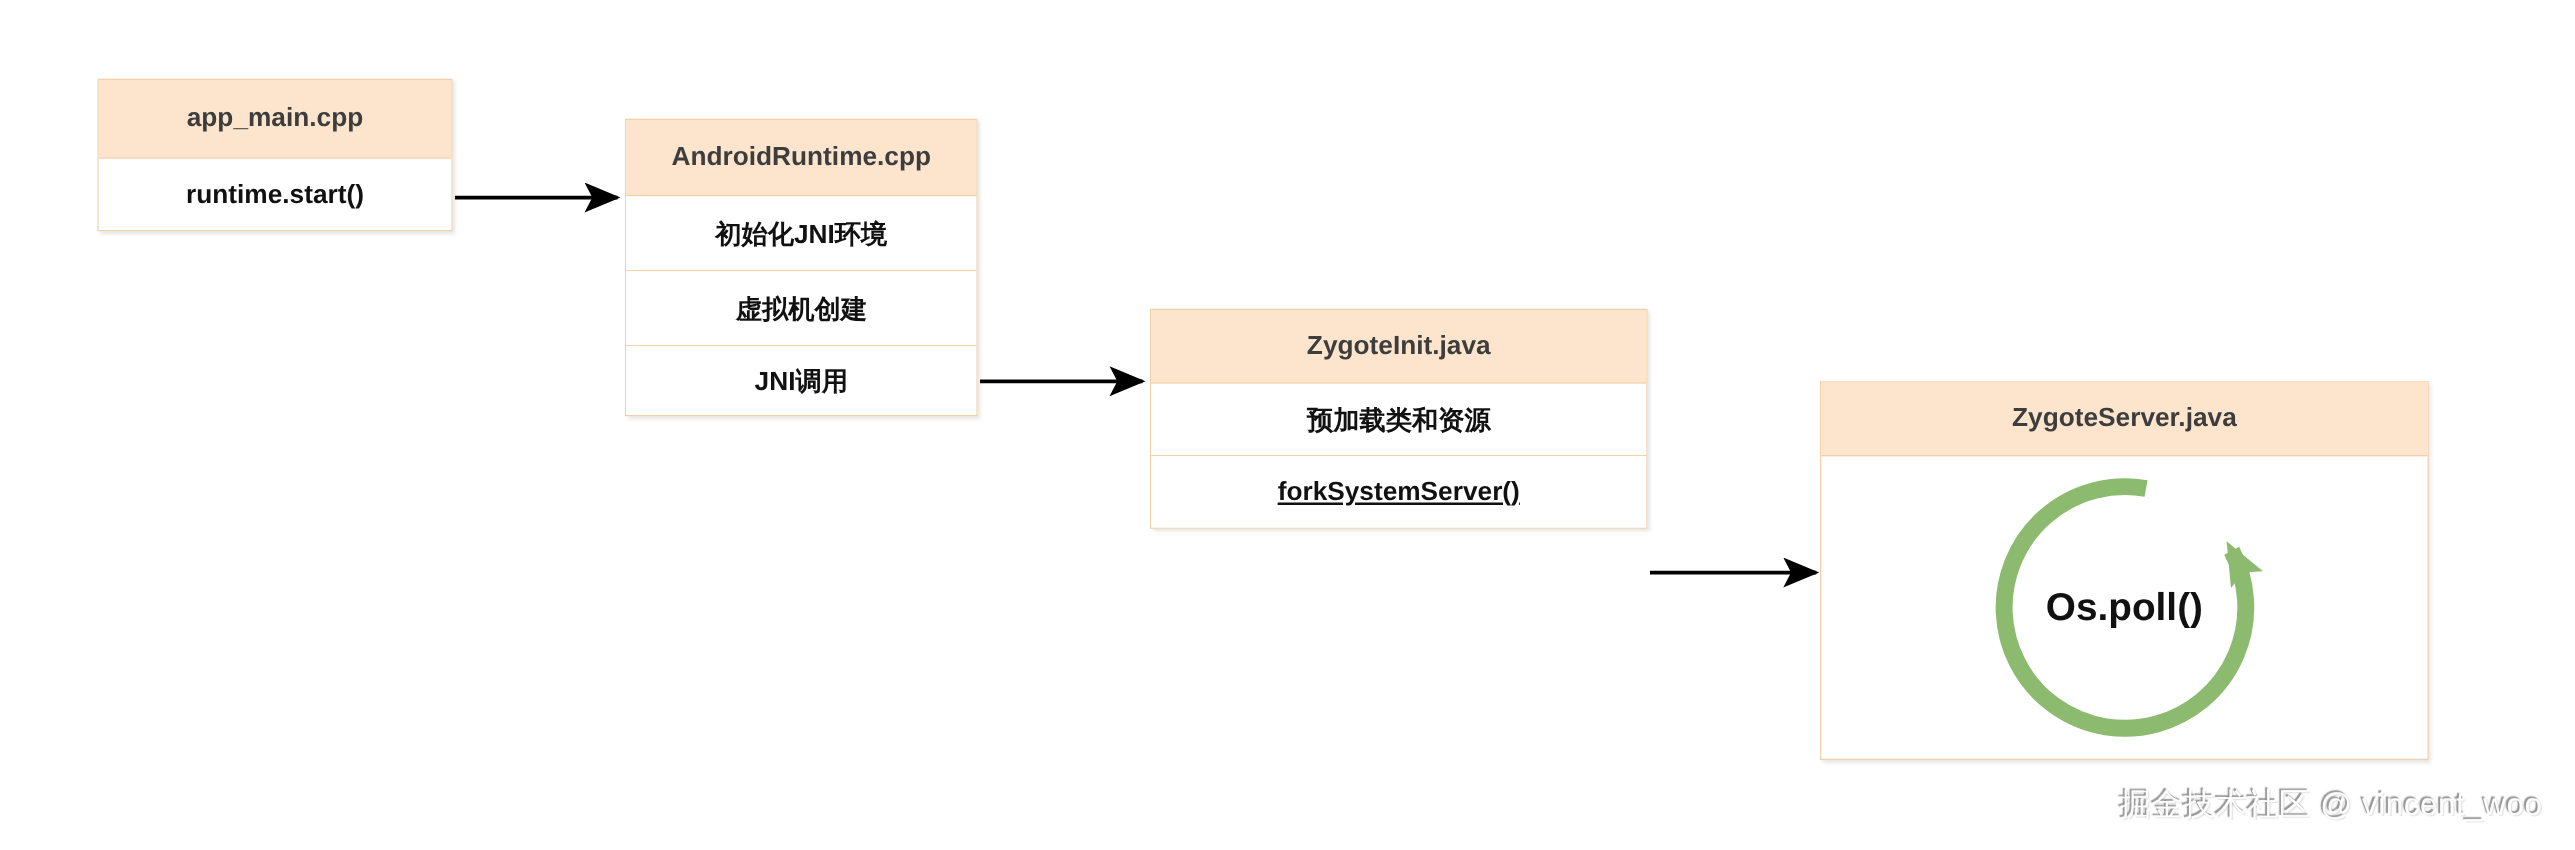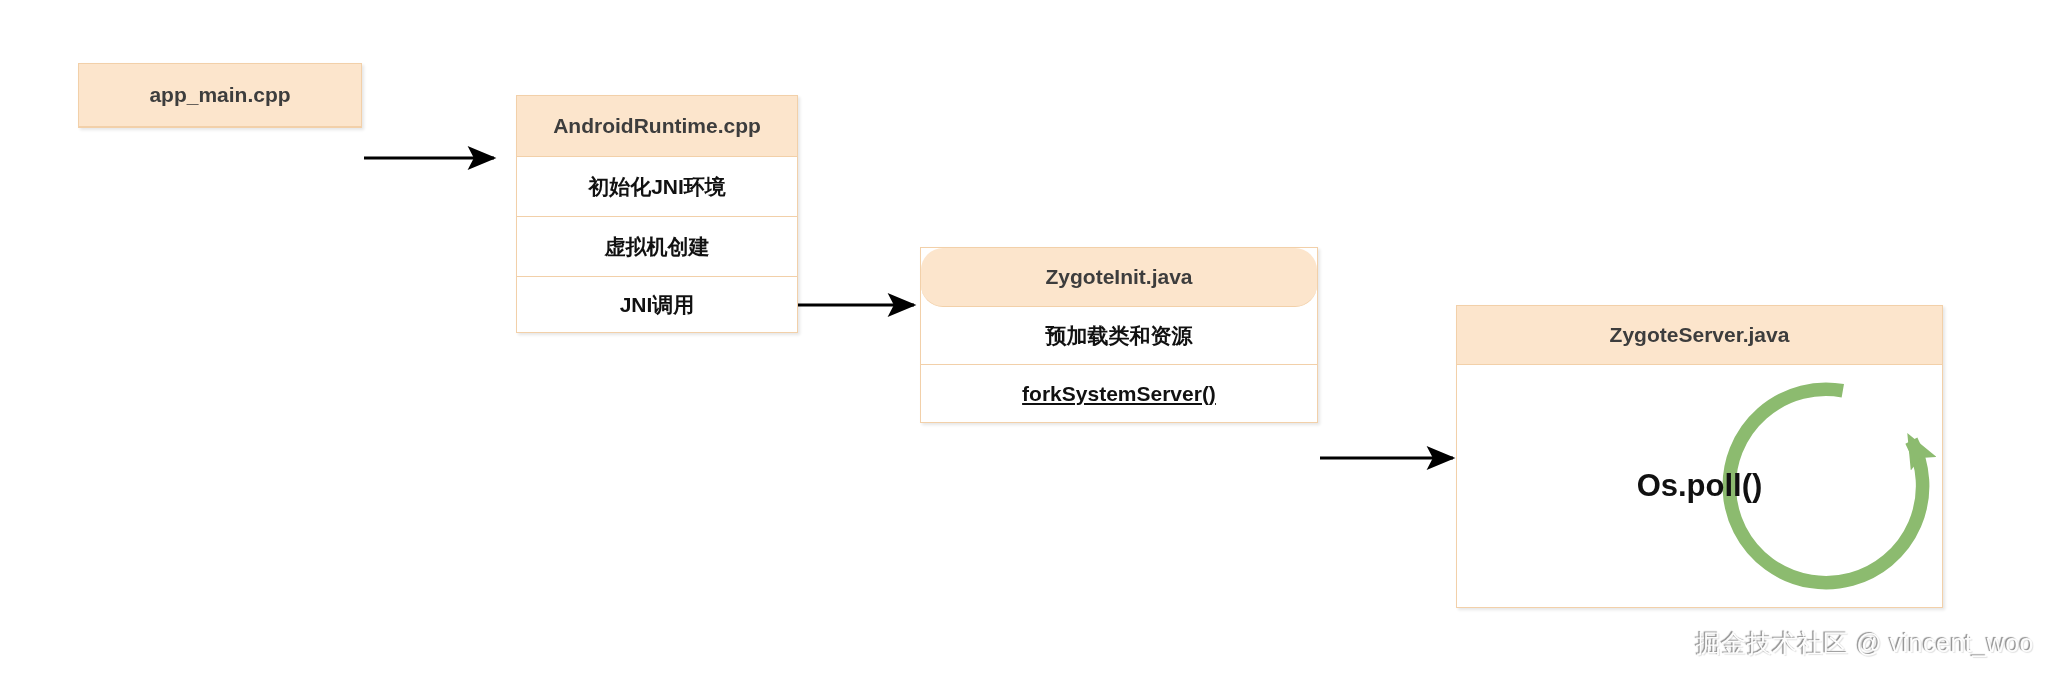--- a/index.html
+++ b/index.html
@@ -43,21 +43,21 @@
     font-weight:bold;
     font-size:21px;
     display:flex;align-items:center;justify-content:center;
     border-bottom:1px solid var(--node-border);
     box-sizing:border-box;
     white-space:nowrap;
   }
   .node-row:last-child{border-bottom:none;}
   .node-body{
     position:relative;
-    display:flex;align-items:center;justify-content:flex-end;
+    display:flex;align-items:center;justify-content:center;
     box-sizing:border-box;
     text-decoration:underline;
   }
   .loop-label{
     position:absolute;
     left:50%;top:50%;
     transform:translate(-50%,-50%);
     font-weight:bold;
     font-size:31px;
     color:var(--body-text);
@@ -84,31 +84,32 @@
         <path d="M0,0 L12,5 L0,10 L2.6,5 Z" fill="#000000"></path>
       </marker>
     </defs>
     <line x1="364" y1="158" x2="494" y2="158" stroke="#000000" stroke-width="3" marker-end="url(#ah-black)"></line>
     <line x1="784" y1="305" x2="914" y2="305" stroke="#000000" stroke-width="3" marker-end="url(#ah-black)"></line>
     <line x1="1320" y1="458" x2="1453" y2="458" stroke="#000000" stroke-width="3" marker-end="url(#ah-black)"></line>
   </svg>
 
   <div class="node" style="left:78px;top:63px;width:284px;">
     <div class="node-header" style="height:63px;">app_main.cpp</div>
+    <div class="node-row" style="height:57px;">runtime.start()</div>
   </div>
 
-  <div class="node" style="left:516px;top:95px;width:282px;">
+  <div class="node" style="left:500px;top:95px;width:282px;">
     <div class="node-header" style="height:61px;">AndroidRuntime.cpp</div>
     <div class="node-row" style="height:60px;">初始化JNI环境</div>
     <div class="node-row" style="height:60px;">虚拟机创建</div>
     <div class="node-row" style="height:55px;">JNI调用</div>
   </div>
 
   <div class="node" style="left:920px;top:247px;width:398px;">
-    <div class="node-header" style="height:59px;border-radius:22px;">ZygoteInit.java</div>
+    <div class="node-header" style="height:59px;">ZygoteInit.java</div>
     <div class="node-row" style="height:58px;">预加载类和资源</div>
     <div class="node-row" style="height:57px;text-decoration:underline;">forkSystemServer()</div>
   </div>
 
   <div class="node" style="left:1456px;top:305px;width:487px;">
     <div class="node-header" style="height:59px;">ZygoteServer.java</div>
     <div class="node-body" style="height:242px;">
       <svg width="232" height="232" viewBox="0 0 240 240">
         <defs>
           <marker id="ah-green" viewBox="0 0 12 10" markerWidth="36" markerHeight="30" refX="9" refY="5" orient="auto" markerUnits="userSpaceOnUse">

